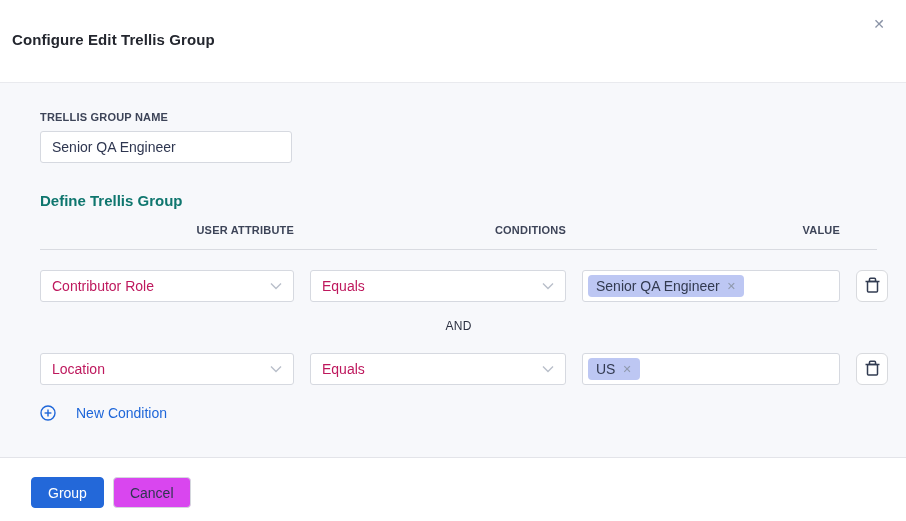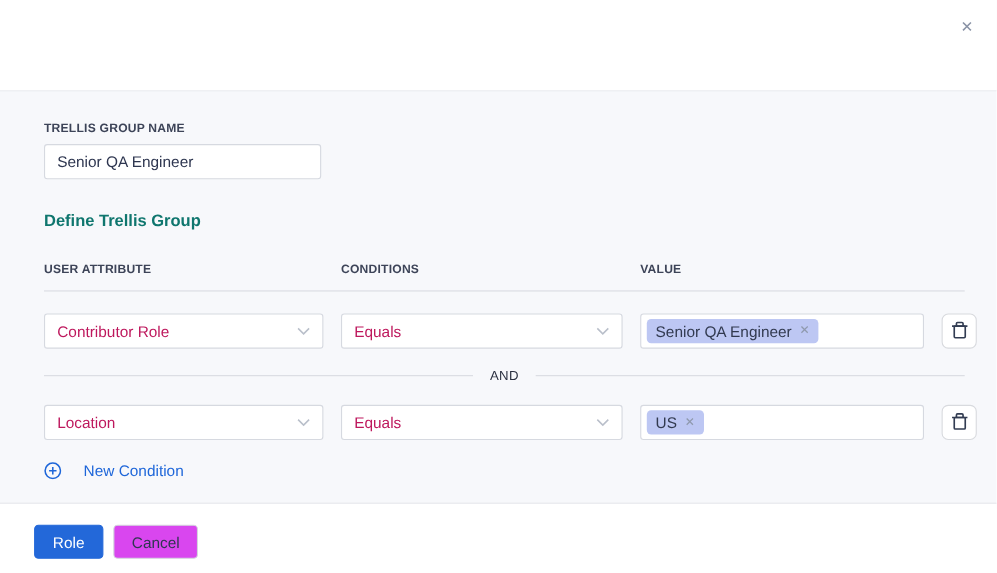--- a/index.html
+++ b/index.html
@@ -78,21 +78,21 @@
     font-weight: bold;
     color: #0f766e;
   }
 
   .cond-grid {
     display: grid;
     grid-template-columns: 254px 256px 258px 32px;
     column-gap: 16px;
     align-items: center;
   }
-  .col-headers { margin-top: 30px; }
+  .col-headers { margin-top: 15px; text-align: right; }
   .col-header {
     font-size: 11px;
     font-weight: bold;
     color: #3d4458;
     letter-spacing: 0.2px;
   }
   .header-divider {
     margin-top: 13px;
     height: 1px;
     background: #d9dbe1;
@@ -154,20 +154,21 @@
     justify-content: center;
     cursor: pointer;
     padding: 0;
   }
 
   .and-divider {
     display: flex;
     align-items: center;
     margin: 17px 0 0 0;
     height: 14px;
+    flex-direction: column;
   }
   .and-divider .line { flex: 1 1 auto; height: 1px; background: #d9dbe1; }
   .and-divider .and-text {
     flex: 0 0 auto;
     margin: 0 15px;
     font-size: 12px;
     color: #2b3040;
     letter-spacing: 0.3px;
   }
 
@@ -213,20 +214,21 @@
     border: 1px solid #d4d7dd;
     color: #2e3650;
   }
 </style>
 </head>
 <body>
 
 <div class="modal">
 
   <div class="modal-header">
+    <div class="modal-title">Configure Edit Trellis Group</div>
     <button class="close-btn">✕</button>
   </div>
 
   <div class="modal-body">
 
     <div class="field-label">TRELLIS GROUP NAME</div>
     <input class="name-input" type="text" value="Senior QA Engineer" style="">
 
     <div class="section-title">Define Trellis Group</div>
 
@@ -322,17 +324,17 @@
           <line x1="8" y1="4.6" x2="8" y2="11.4" stroke="#1e66d9" stroke-width="1.4"></line>
           <line x1="4.6" y1="8" x2="11.4" y2="8" stroke="#1e66d9" stroke-width="1.4"></line>
         </svg>
       </span>
       <span>New Condition</span>
     </button>
 
   </div>
 
   <div class="modal-footer">
-    <button class="btn btn-primary">Role</button>
+    <button class="btn btn-primary">Group</button>
     <button class="btn btn-secondary">Cancel</button>
   </div>
 
 </div>
 
 </body></html>

